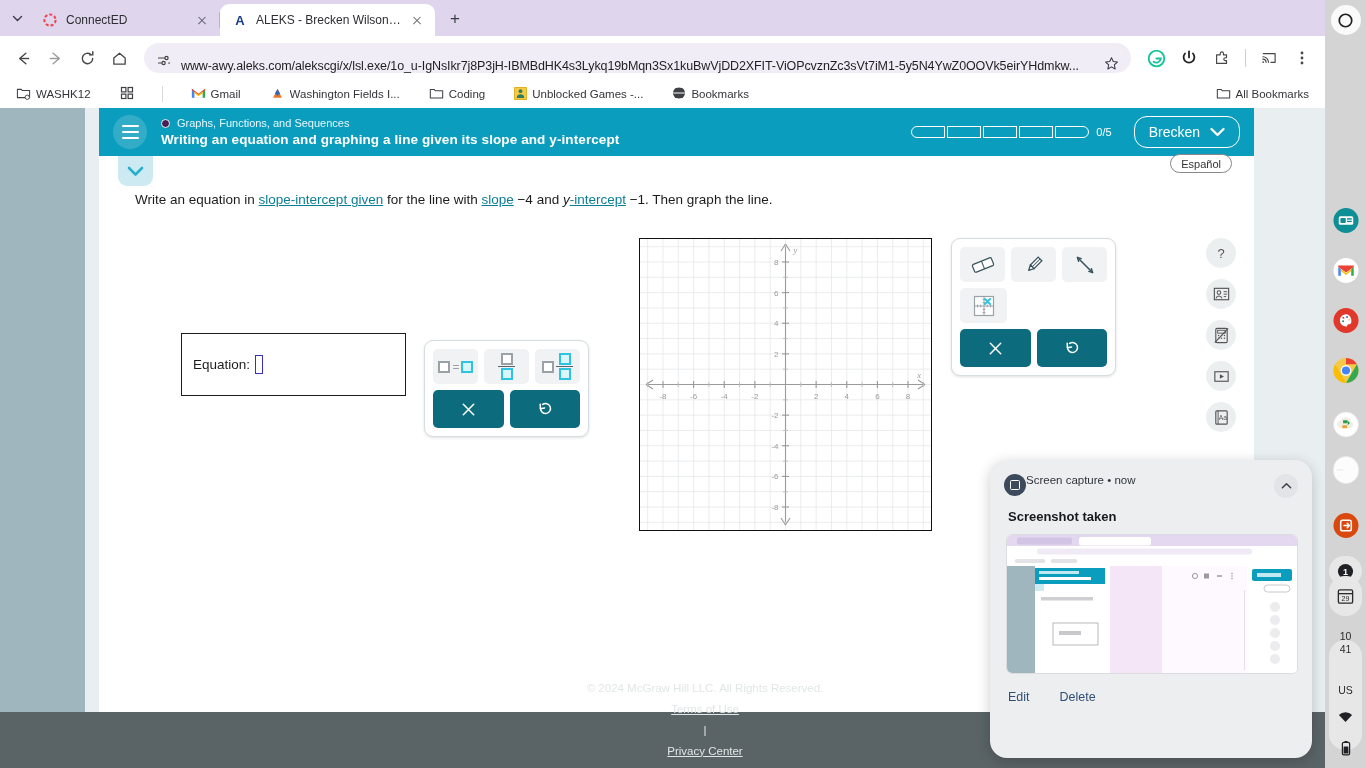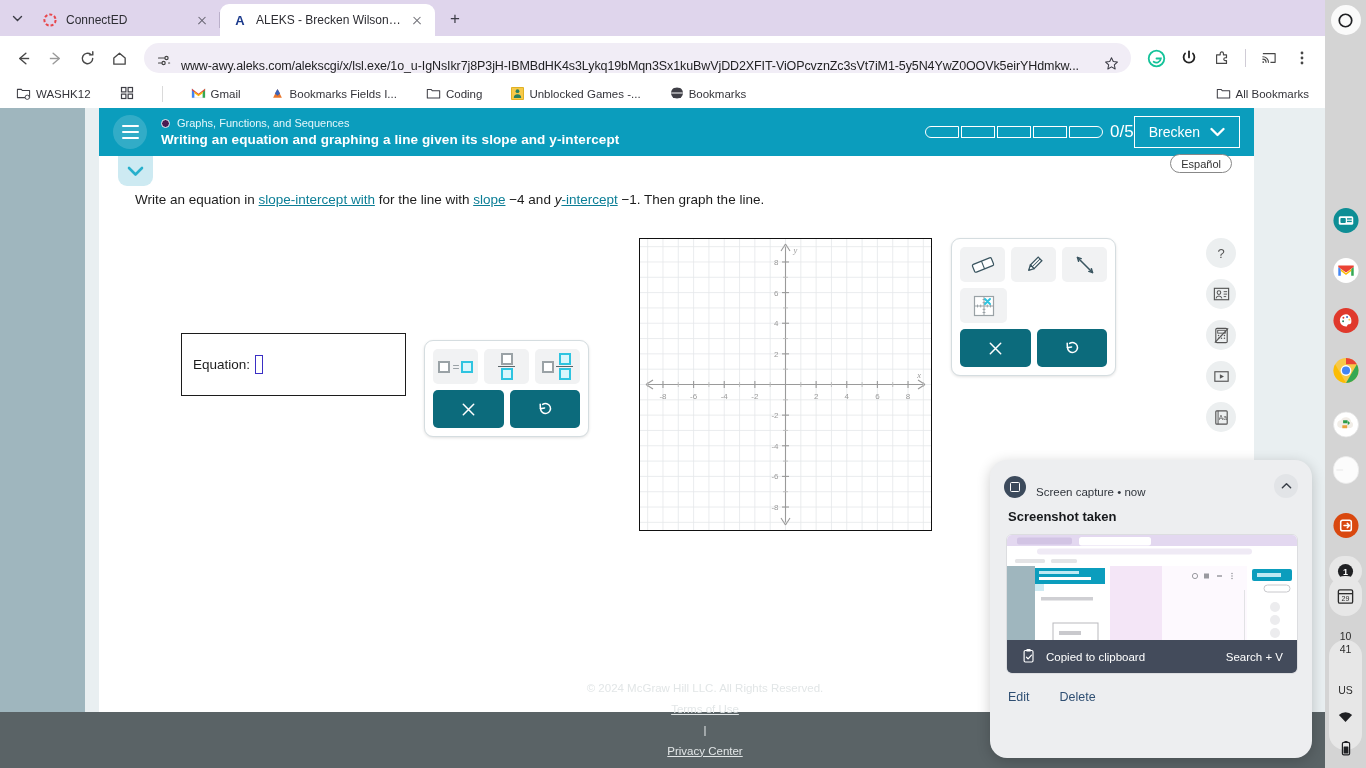--- a/index.html
+++ b/index.html
@@ -55,22 +55,22 @@
   .hamburger i { display:block; width:17px; height:2px; background:#fff; border-radius:1px; }
   .htitles { margin-left:14px; }
   .hsub { display:flex; align-items:center; gap:7px; font-size:11px; color:#e6f7fb; }
   .hdot { width:9px; height:9px; border-radius:50%; background:#4b1d52; border:1.5px solid #e6f7fb; }
   .hmain { font-size:13.5px; color:#fff; font-weight:bold; margin-top:3px; letter-spacing:.1px; }
   .hprogress { margin-left:auto; display:flex; align-items:center; gap:7px; }
   .pbars { display:flex; gap:2px; }
   .pbar { width:34px; height:12px; border:1.3px solid #fff; }
   .pbar:first-child { border-radius:6px 0 0 6px; }
   .pbar:last-child { border-radius:0 6px 6px 0; }
-  .pfrac { font-size:17px; color:#fff;text-align:right; }
-  .userbtn { border:1.5px solid #fff; border-radius:0; color:#fff; font-size:14px; padding:7px 14px; display:flex; align-items:center; gap:10px; }
+  .pfrac { font-size:11px; color:#fff;text-align:right; }
+  .userbtn { margin-left:22px; border:1.5px solid #fff; border-radius:13px; color:#fff; font-size:14px; padding:7px 14px; display:flex; align-items:center; gap:10px; }
 
   .chevbtn { position:absolute; left:19px; top:48px; width:35px; height:30px; background:#cdeaf2; border-radius:0 0 9px 9px; display:flex; align-items:center; justify-content:center; color:#0b9dbd; }
   .espbtn { position:absolute; right:22px; top:46px; border:1px solid #888; border-radius:11px; font-size:11px; color:#333; padding:2.5px 10px; background:#fff; }
 
   .qtext { position:absolute; left:36px; top:82px; width:820px; font-size:13.5px; color:#1c1c1c; line-height:1.45; }
   .qtext a { color:#0b7e96; text-decoration:underline; }
   .qtext i { font-style:italic; }
 
   
   .eqbox { position:absolute; left:82px; top:225px; width:225px; height:63px; border:1.4px solid #1c1c1c; background:#fff; display:flex; align-items:center; padding-left:11px; }
@@ -95,21 +95,21 @@
   
   .rail { position:absolute; right:18px; top:130px; display:flex; flex-direction:column; gap:11px; align-items:center; }
   .railbtn { width:30px; height:30px; border-radius:50%; background:#eceff0; display:flex; align-items:center; justify-content:center; }
 
   .footer { position:absolute; left:85px; top:712px; width:1240px; height:56px; background:#5a6366; display:flex; align-items:center; justify-content:center; gap:9px; font-size:11.5px; color:#e2e6e7;flex-direction:column; }
   .footer a { color:#e2e6e7; text-decoration:underline; }
   .fbarleft { position:absolute; left:0; top:712px; width:85px; height:56px; background:#5a6366; }
 
   
   .notif { position:absolute; left:990px; top:460px; width:322px; height:298px; background:#edeef0; border-radius:17px; box-shadow:0 3px 14px rgba(0,0,0,.20); overflow:hidden; }
-  .ntop { display:flex; align-items:flex-end; padding:14px 14px 0 14px; gap:10px; }
+  .ntop { display:flex; align-items:flex-start; padding:14px 14px 0 14px; gap:0; }
   .nicon { width:22px; height:22px; border-radius:50%; background:#3c4a5c; display:flex; align-items:center; justify-content:center; flex:none; }
   .nicon span { width:10px; height:10px; border:1.6px solid #fff; border-radius:1.5px; }
   .ntitle { font-size:11.5px; color:#30353c; }
   .ncollapse { margin-left:auto; width:24px; height:24px; border-radius:50%; background:#e2e4e7; display:flex; align-items:center; justify-content:center; color:#3a4049; font-size:11px; }
   .nheading { font-size:13px; font-weight:bold; color:#17191c; padding:11px 14px 0 18px; }
   .nthumb { position:relative; margin:10px 14px 0 16px; height:140px; border-radius:6px; overflow:hidden; background:#f6f1fa; border:1px solid #dcdde0; }
   .nbar { position:absolute; left:0; right:0; bottom:0; height:33px; background:#434b5b; display:flex; align-items:center; padding:0 14px; color:#fff; font-size:11.5px; gap:9px; }
   .nbar .ns { margin-left:auto; font-size:11.5px; }
   .nactions { display:flex; gap:30px; padding:16px 0 0 18px; }
   .nact { color:#2f4f73; font-size:12.5px; }
@@ -268,21 +268,21 @@
       </span>
       <span class="bmlabel">Gmail</span>
     </div>
     <div class="bm">
       <span>
         <svg width="15" height="13" viewBox="0 0 16 13">
             <path d="M8 1.6 L12.7 11 H3.3 Z" fill="#e8762c"></path>
             <path d="M5.2 6.4 L8 1.6 L10.8 6.4 L8 8.8 Z" fill="#3b63b8"></path>
           </svg>
       </span>
-      <span class="bmlabel">Bookmarks Fields I...</span>
+      <span class="bmlabel">Washington Fields I...</span>
     </div>
     <div class="bm">
       <span>
         <svg width="15" height="13" viewBox="0 0 16 13">
             <path d="M1.4 2.3h4.3l1 1.3h7.9v7.6H1.4z" fill="none" stroke="#3f3f46" stroke-width="1.1" stroke-linejoin="round"></path>
           </svg>
       </span>
       <span class="bmlabel">Coding</span>
     </div>
     <div class="bm">
@@ -354,21 +354,21 @@
       </div>
 
       <div class="chevbtn">
         <svg width="17" height="11" viewBox="0 0 17 11">
             <path d="M2 2 L8.5 8.5 L15 2" stroke="#27b0cc" stroke-width="2.6" fill="none" stroke-linecap="round" stroke-linejoin="round"></path>
           </svg>
       </div>
       <div class="espbtn">Español</div>
 
       <div class="qtext">
-        <span>Write an equation in </span><a href="#">slope-intercept with</a><span> for the line with </span><a href="#">slope</a><span> −4 and </span><i>y</i><a href="#">-intercept</a><span> −1. Then graph the line.</span>
+        <span>Write an equation in </span><a href="#">slope-intercept given</a><span> for the line with </span><a href="#">slope</a><span> −4 and </span><i>y</i><a href="#">-intercept</a><span> −1. Then graph the line.</span>
       </div>
 
       <div class="eqbox">
         <span class="eqlabel">Equation:</span>
         <span class="eqcaret"></span>
       </div>
 
       <div class="palette" style="left:325px; top:232px; width:165px;">
         <div class="prow">
           <div class="pkey">
@@ -670,31 +670,20 @@
       <rect x="245" y="34" width="40" height="12" rx="2" fill="#0b9dbd"></rect>
       <rect x="250" y="38" width="24" height="4" fill="#bfe9f3"></rect>
       <rect x="257" y="50" width="26" height="7" rx="3.5" fill="none" stroke="#c8c8cc" stroke-width="1"></rect>
       <circle cx="268" cy="72" r="5" fill="#ececee"></circle>
         <circle cx="268" cy="85" r="5" fill="#ececee"></circle>
         <circle cx="268" cy="98" r="5" fill="#ececee"></circle>
         <circle cx="268" cy="111" r="5" fill="#ececee"></circle>
         <circle cx="268" cy="124" r="5" fill="#ececee"></circle>
       <rect x="237" y="55" width="1" height="80" fill="#e2e2e5"></rect>
     </svg>
-    <div class="nbar">
-      <span>
-        <svg width="16" height="16" viewBox="0 0 18 18">
-            <rect x="3.5" y="2.8" width="10" height="13" rx="1.4" fill="none" stroke="#fff" stroke-width="1.3"></rect>
-            <rect x="6" y="1.2" width="5" height="2.8" rx="1" fill="#fff"></rect>
-            <path d="M6.2 10.4 L8 12.2 L11.8 8" stroke="#fff" stroke-width="1.4" fill="none" stroke-linecap="round" stroke-linejoin="round"></path>
-          </svg>
-      </span>
-      <span>Copied to clipboard</span>
-      <span class="ns">Search + V</span>
-    </div>
   </div>
 
   <div class="nactions">
     <span class="nact">Edit</span>
     <span class="nact">Delete</span>
   </div>
 </div>
 
 <div class="shelf">
   <div class="circbtn" style="position:absolute; left:5.5px; top:5px; background:#fafafa;">

